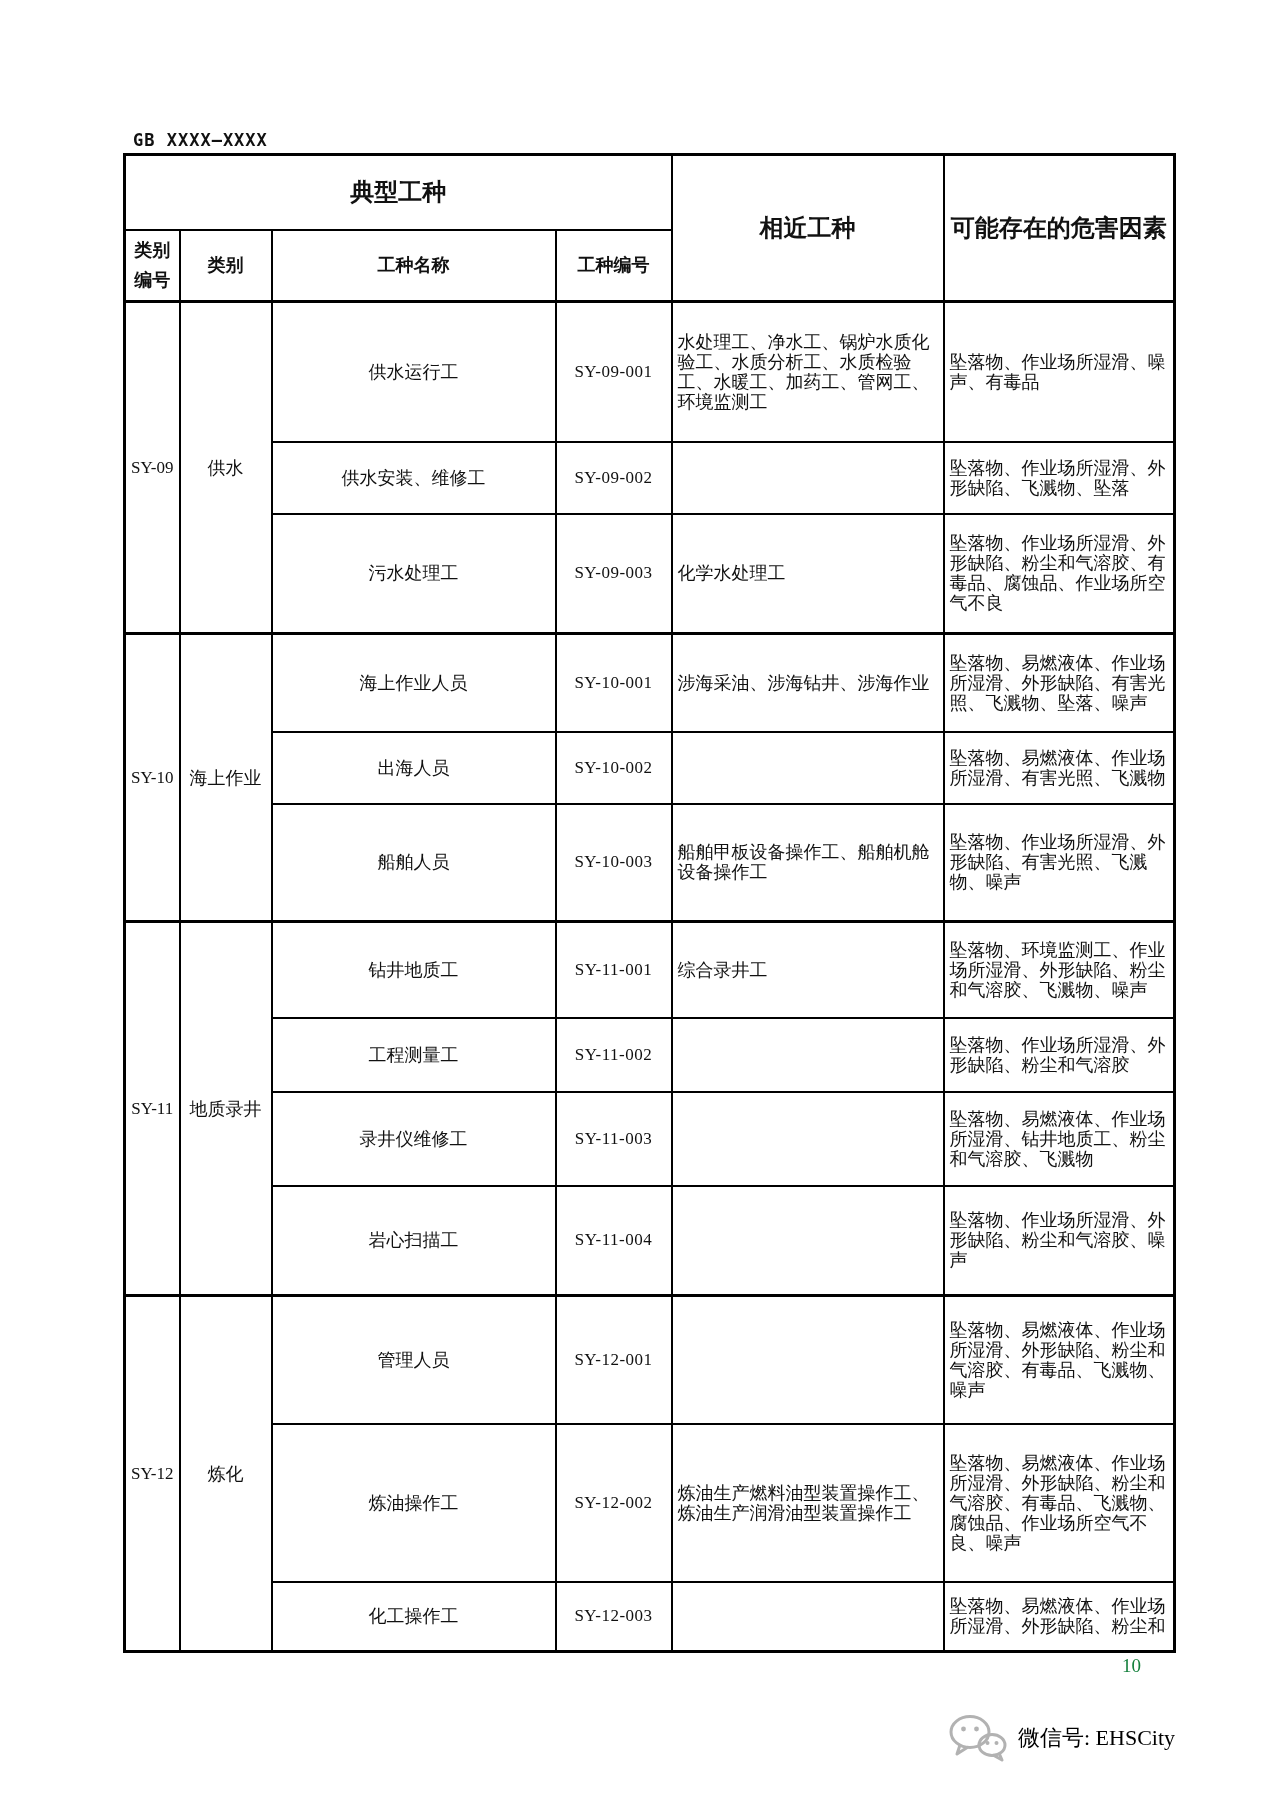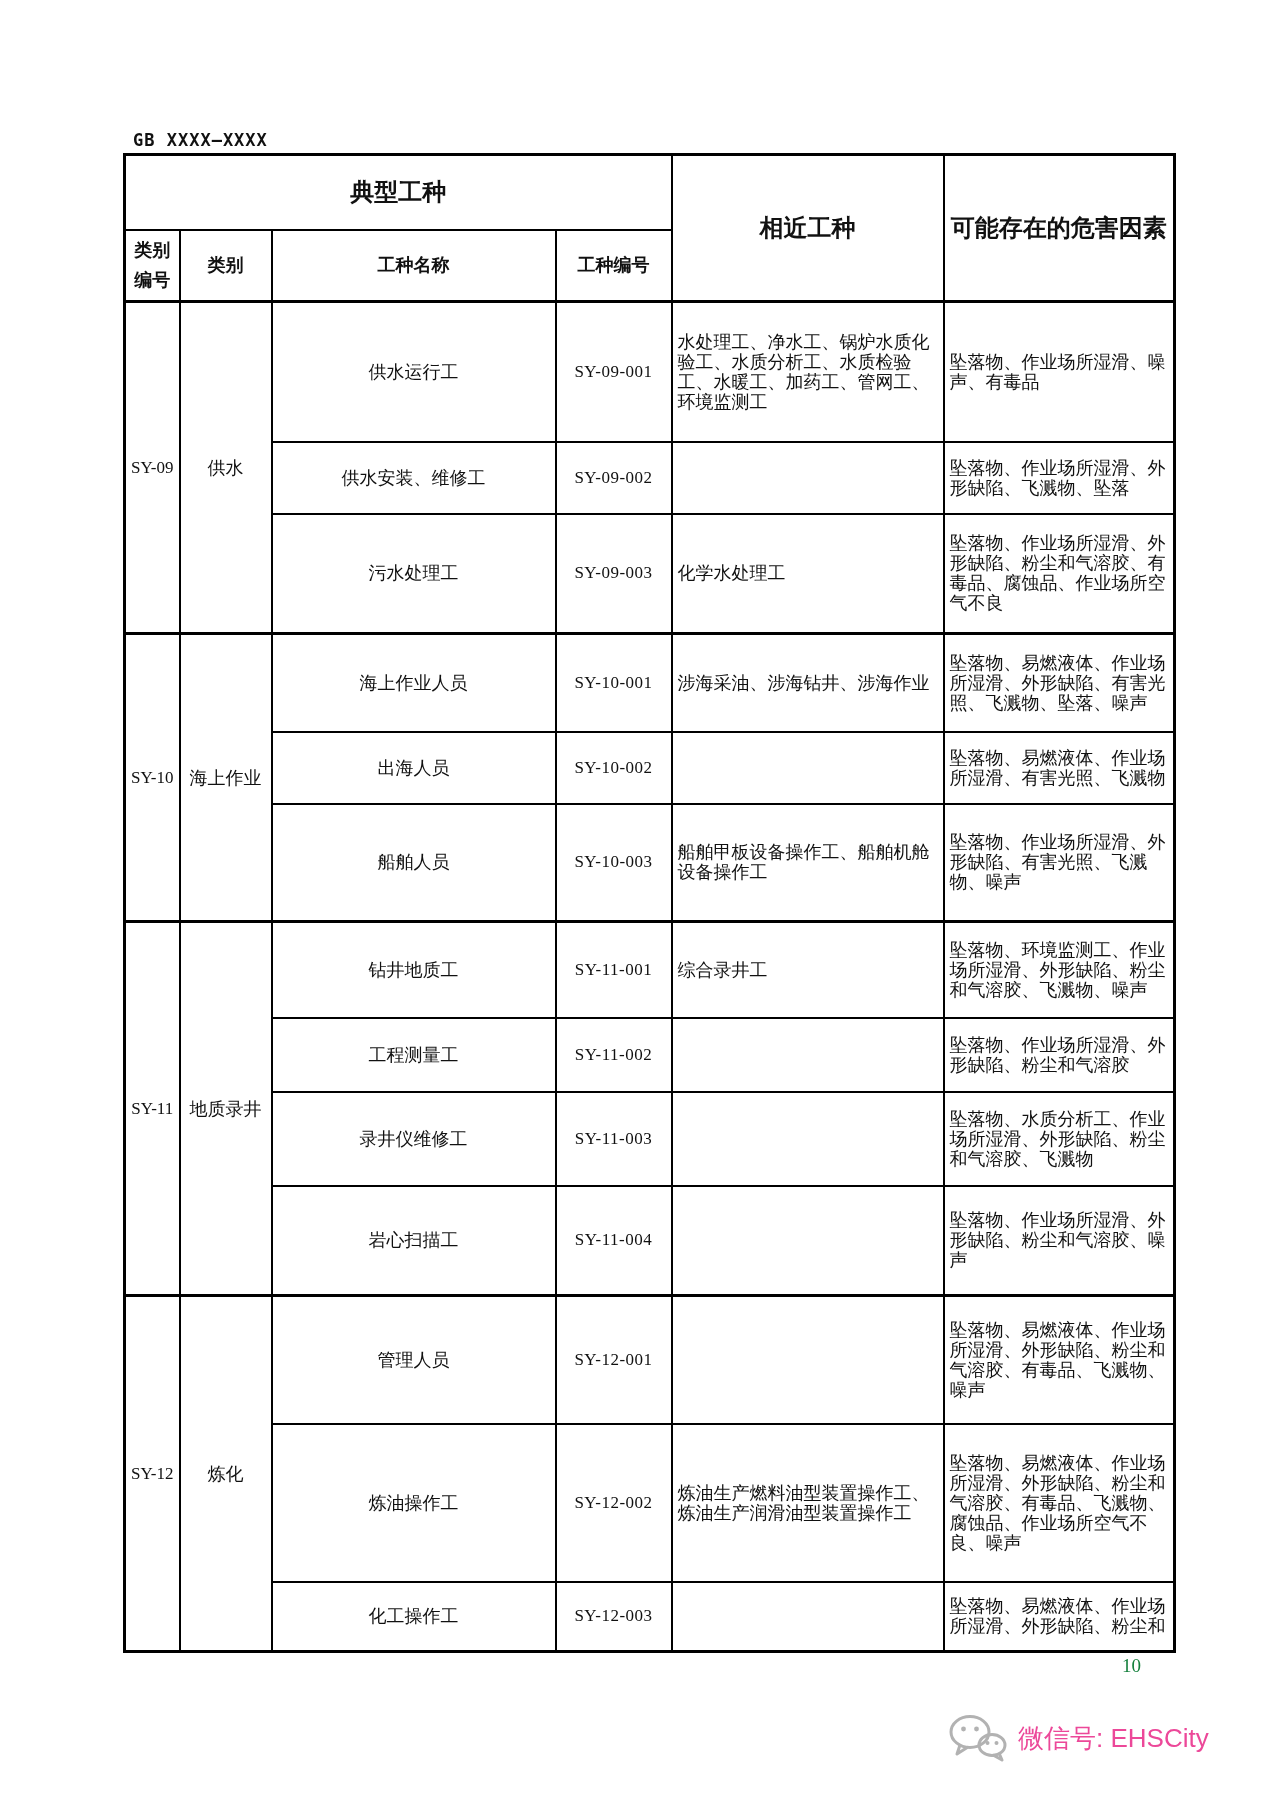--- a/index.html
+++ b/index.html
@@ -35,22 +35,22 @@
   .two-line div{line-height:30px;font-weight:bold;font-size:18px;}
   .page-num{
     position:absolute;left:1122px;top:1655px;
     font-size:19px;color:#15803d;
   }
   .watermark{
     position:absolute;left:948px;top:1712px;width:320px;
     display:flex;align-items:center;gap:10px;color:#b2b2b2;
   }
   .wm-text{
-    font-size:26px;font-family:Liberation Sans, sans-serif;
-    color:#ec4899;white-space:nowrap;
+    font-size:22px;font-family:Liberation Serif, serif;
+    color:#000000;white-space:nowrap;
   }
 </style>
 </head>
 <body>
 
 <div class="doc-code">GB XXXX—XXXX</div>
 
 <table class="main">
   <colgroup>
     <col style="width:55px">
@@ -131,21 +131,21 @@
     <tr style="height:74px">
       <td>工程测量工</td>
       <td class="code">SY-11-002</td>
       <td class="sim"></td>
       <td class="haz">坠落物、作业场所湿滑、外形缺陷、粉尘和气溶胶</td>
     </tr>
     <tr style="height:94px">
       <td>录井仪维修工</td>
       <td class="code">SY-11-003</td>
       <td class="sim"></td>
-      <td class="haz">坠落物、水质分析工、作业场所湿滑、外形缺陷、粉尘和气溶胶、飞溅物</td>
+      <td class="haz">坠落物、易燃液体、作业场所湿滑、钻井地质工、粉尘和气溶胶、飞溅物</td>
     </tr>
     <tr style="height:110px">
       <td>岩心扫描工</td>
       <td class="code">SY-11-004</td>
       <td class="sim"></td>
       <td class="haz">坠落物、作业场所湿滑、外形缺陷、粉尘和气溶胶、噪声</td>
     </tr>
 
     <tr class="sec-top" style="height:128px">
       <td class="catno" rowspan="3">SY-12</td>

